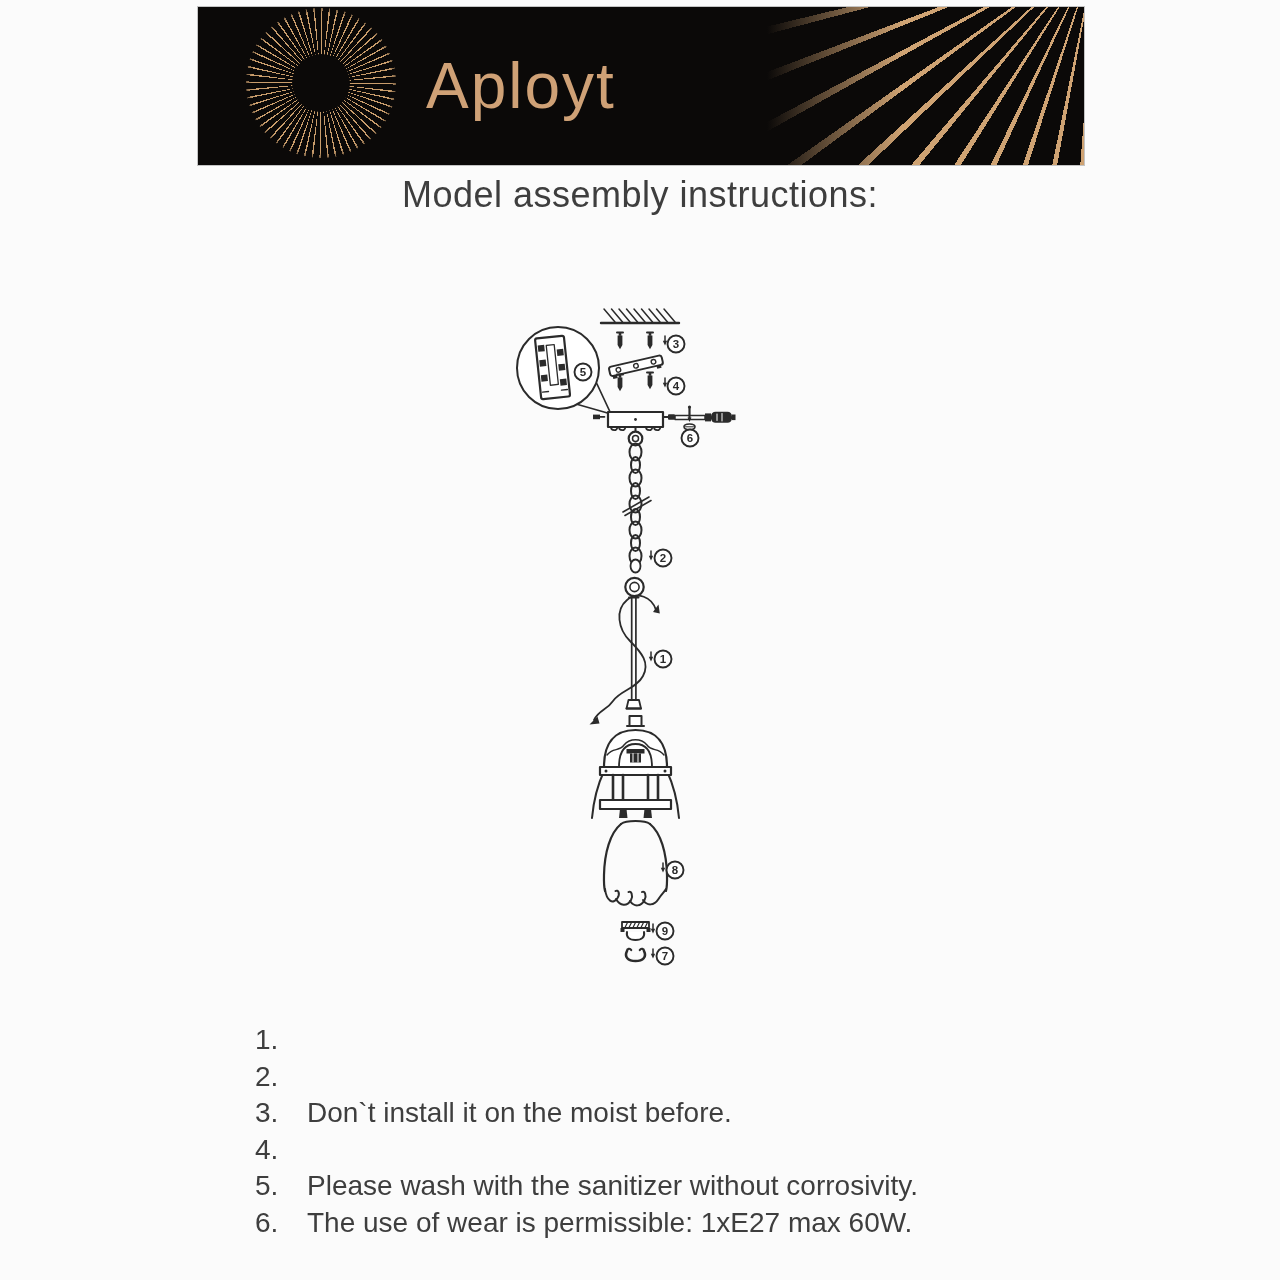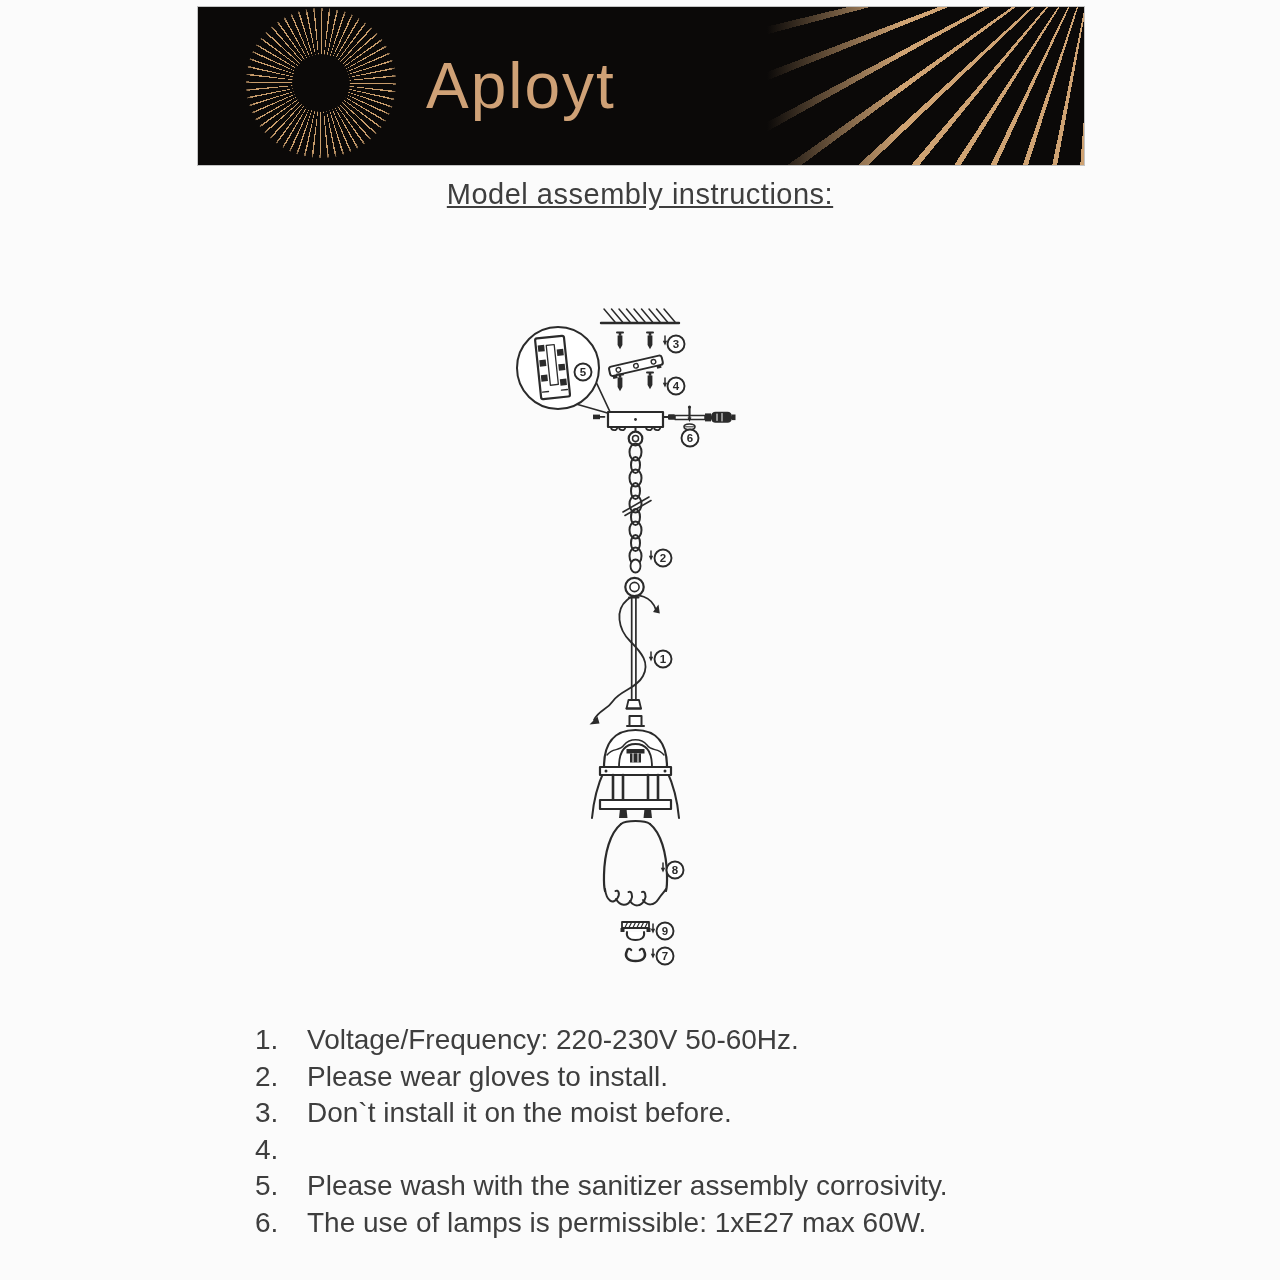--- a/index.html
+++ b/index.html
@@ -32,21 +32,21 @@
   .rays{
     position:absolute;right:0;top:0;width:330px;height:158px;
     background:repeating-conic-gradient(from 140deg at 104% -38%, #cfa373 0deg 1.25deg, rgba(0,0,0,0) 1.25deg 7.2deg);
   }
   .rays-fade{
     position:absolute;right:0;top:0;width:330px;height:158px;
     background:linear-gradient(to left, rgba(11,9,8,0) 0 55%, #0b0908 96%);
   }
   
   .titles{position:absolute;left:0;right:0;top:176px;text-align:center;
-    font-size:29px;line-height:37px;color:#3e3e3e;letter-spacing:.5px;text-decoration:underline;}
+    font-size:36px;line-height:37px;color:#3e3e3e;letter-spacing:.5px;}
   
   .diagram{position:absolute;left:480px;top:300px;}
   .diagram text{font-family:"Liberation Sans",sans-serif;font-size:11.5px;font-weight:bold;
     fill:#2b2b2b;stroke:none;}
   
   .instructions{position:absolute;left:255px;top:1022px;font-size:28px;color:#3e3e3e;}
   .ins-row{height:36.5px;display:flex;align-items:center;}
   .ins-num{display:inline-block;width:52px;}
 </style>
 </head>
@@ -282,34 +282,32 @@
   <g>
     <use href="#dar" transform="translate(173,649)"></use>
     <circle cx="185" cy="656" r="8.5" fill="#fff" stroke-width="1.9"></circle>
     <text x="185" y="660" text-anchor="middle">7</text>
   </g>
 </svg>
 
 <div class="instructions">
   <div class="ins-row">
     <span class="ins-num">1.</span>
-    <span class="ins-text">Voltage/Frequency: 220-230V 50-60Hz.</span>
   </div>
   <div class="ins-row">
     <span class="ins-num">2.</span>
-    <span class="ins-text">Please wear gloves to install.</span>
   </div>
   <div class="ins-row">
     <span class="ins-num">3.</span>
     <span class="ins-text">Don`t install it on the moist before.</span>
   </div>
   <div class="ins-row">
     <span class="ins-num">4.</span>
   </div>
   <div class="ins-row">
     <span class="ins-num">5.</span>
-    <span class="ins-text">Please wash with the sanitizer assembly corrosivity.</span>
+    <span class="ins-text">Please wash with the sanitizer without corrosivity.</span>
   </div>
   <div class="ins-row">
     <span class="ins-num">6.</span>
-    <span class="ins-text">The use of lamps is permissible: 1xE27 max 60W.</span>
+    <span class="ins-text">The use of wear is permissible: 1xE27 max 60W.</span>
   </div>
 </div>
 
 </body></html>

